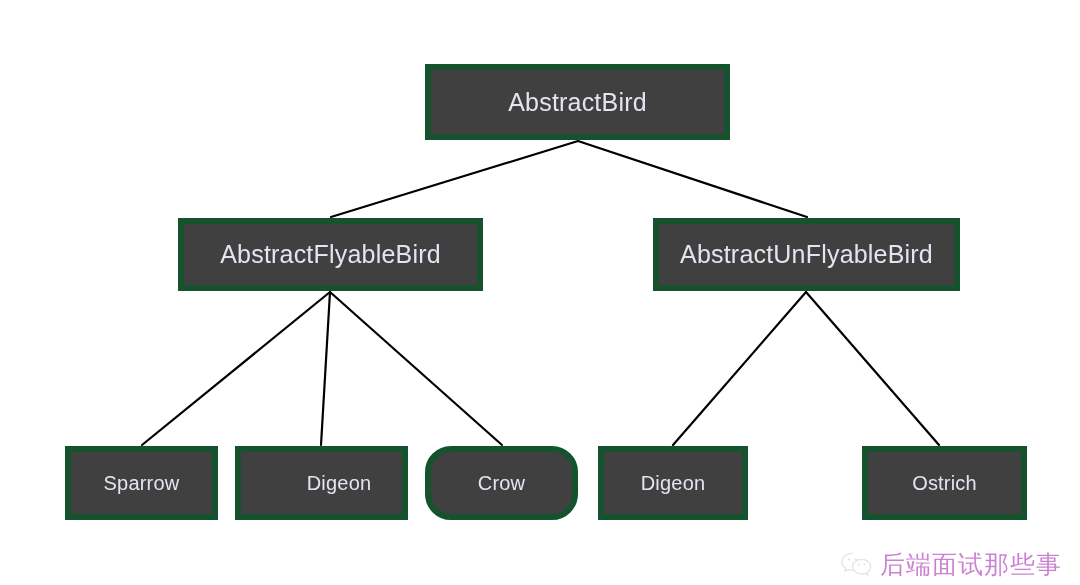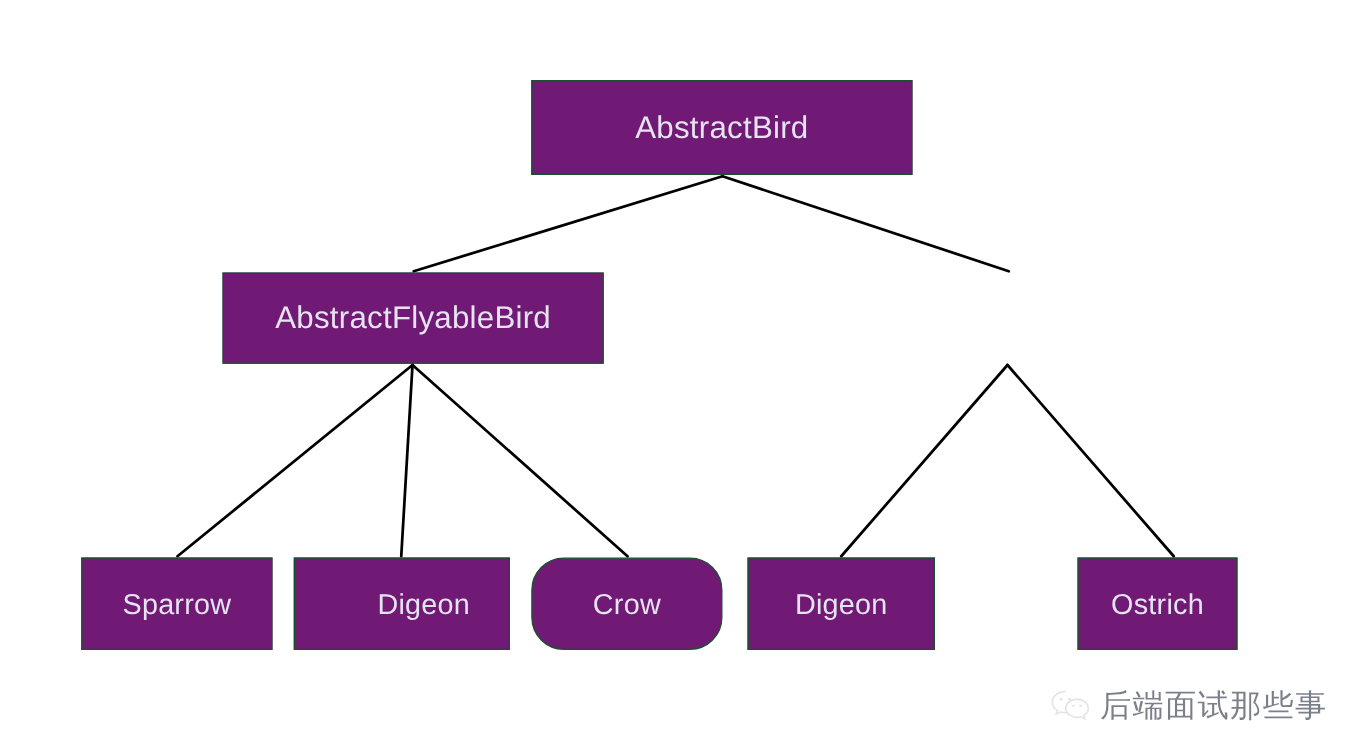--- a/index.html
+++ b/index.html
@@ -22,65 +22,65 @@
     position: absolute;
     left: 0;
     top: 0;
     width: 1080px;
     height: 585px;
     pointer-events: none;
   }
   .node {
     position: absolute;
     box-sizing: border-box;
-    background: #701a75;
-    border: 1px solid #14532d;
+    background: #404040;
+    border: 6px solid #14532d;
     display: flex;
     align-items: center;
     justify-content: center;
     color: #e6e3f0;
     letter-spacing: 0.2px;
     white-space: nowrap;
     z-index: 2;
   }
   .node-label {
     display: block;
     line-height: 1;
   }
   .level-root .node-label,
   .level-mid .node-label {
     font-size: 25px;
   }
   .level-leaf .node-label {
-    font-size: 23px;
+    font-size: 20px;
   }
   
   #node-abstractbird        { left: 425px; top: 64px;  width: 305px; height: 76px; }
   #node-abstractflyable     { left: 178px; top: 218px; width: 305px; height: 73px; }
   #node-abstractunflyable   { left: 653px; top: 218px; width: 307px; height: 73px; }
   #node-sparrow             { left: 65px;  top: 446px; width: 153px; height: 74px; }
   #node-digeon              { left: 235px; top: 446px; width: 173px; height: 74px; padding-left: 35px; }
   #node-crow                { left: 425px; top: 446px; width: 153px; height: 74px; border-radius: 26px; }
   #node-penguin             { left: 598px; top: 446px; width: 150px; height: 74px; }
-  #node-ostrich             { left: 862px; top: 446px; width: 128px; height: 74px; }
+  #node-ostrich             { left: 862px; top: 446px; width: 165px; height: 74px; }
 
   
   #watermark {
     position: absolute;
     right: 18px;
     bottom: 8px;
     display: flex;
     align-items: center;
     gap: 7px;
     z-index: 3;
     opacity: 0.55;
   }
   #watermark .wm-text {
     font-size: 25px;
-    color: #0f172a;
+    color: #a21caf;
     letter-spacing: 1px;
     line-height: 1;
     font-family: "DejaVu Sans", sans-serif;
   }
   #watermark .wm-logo {
     display: block;
     width: 34px;
     height: 26px;
   }
 </style>
@@ -102,20 +102,23 @@
   </svg>
 
   <div class="node level-root" id="node-abstractbird">
     <span class="node-label">AbstractBird</span>
   </div>
 
   <div class="node level-mid" id="node-abstractflyable">
     <span class="node-label">AbstractFlyableBird</span>
   </div>
 
+  <div class="node level-mid" id="node-abstractunflyable">
+    <span class="node-label">AbstractUnFlyableBird</span>
+  </div>
 
   <div class="node level-leaf" id="node-sparrow">
     <span class="node-label">Sparrow</span>
   </div>
 
   <div class="node level-leaf" id="node-digeon">
     <span class="node-label">Digeon</span>
   </div>
 
   <div class="node level-leaf" id="node-crow">

